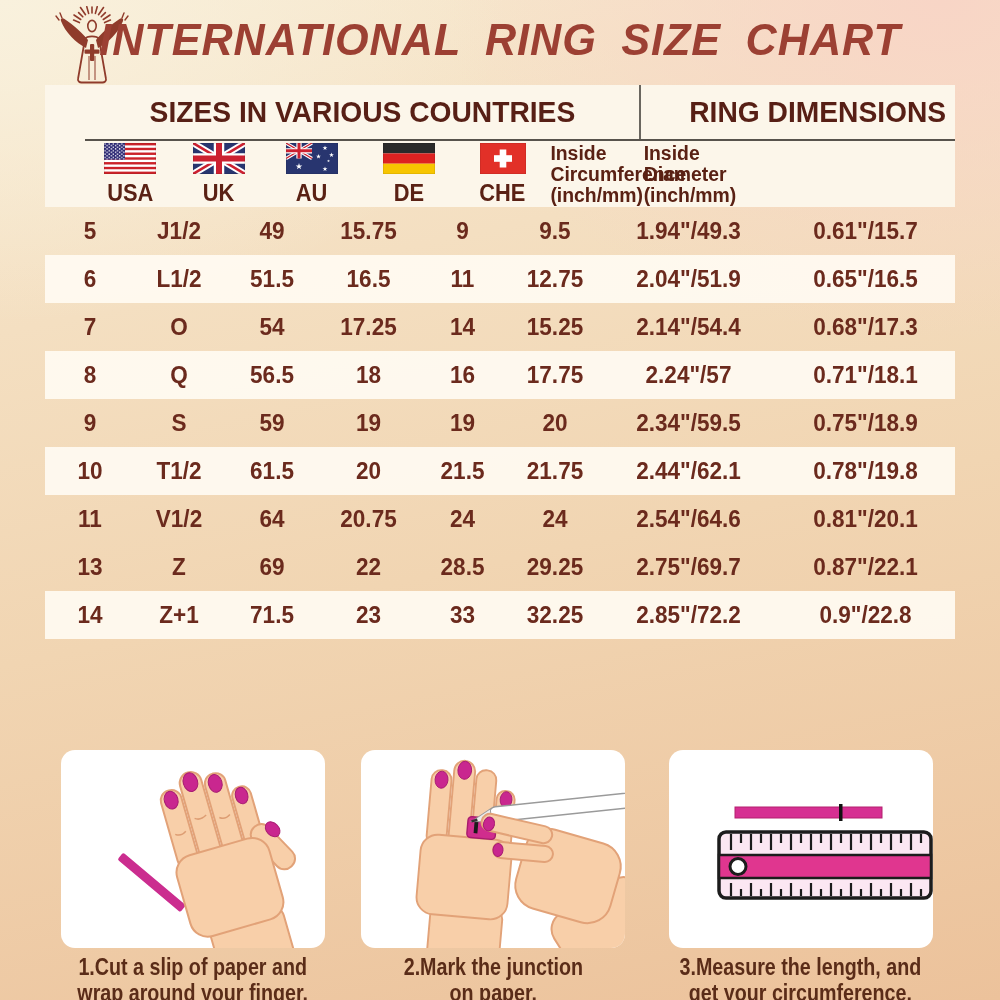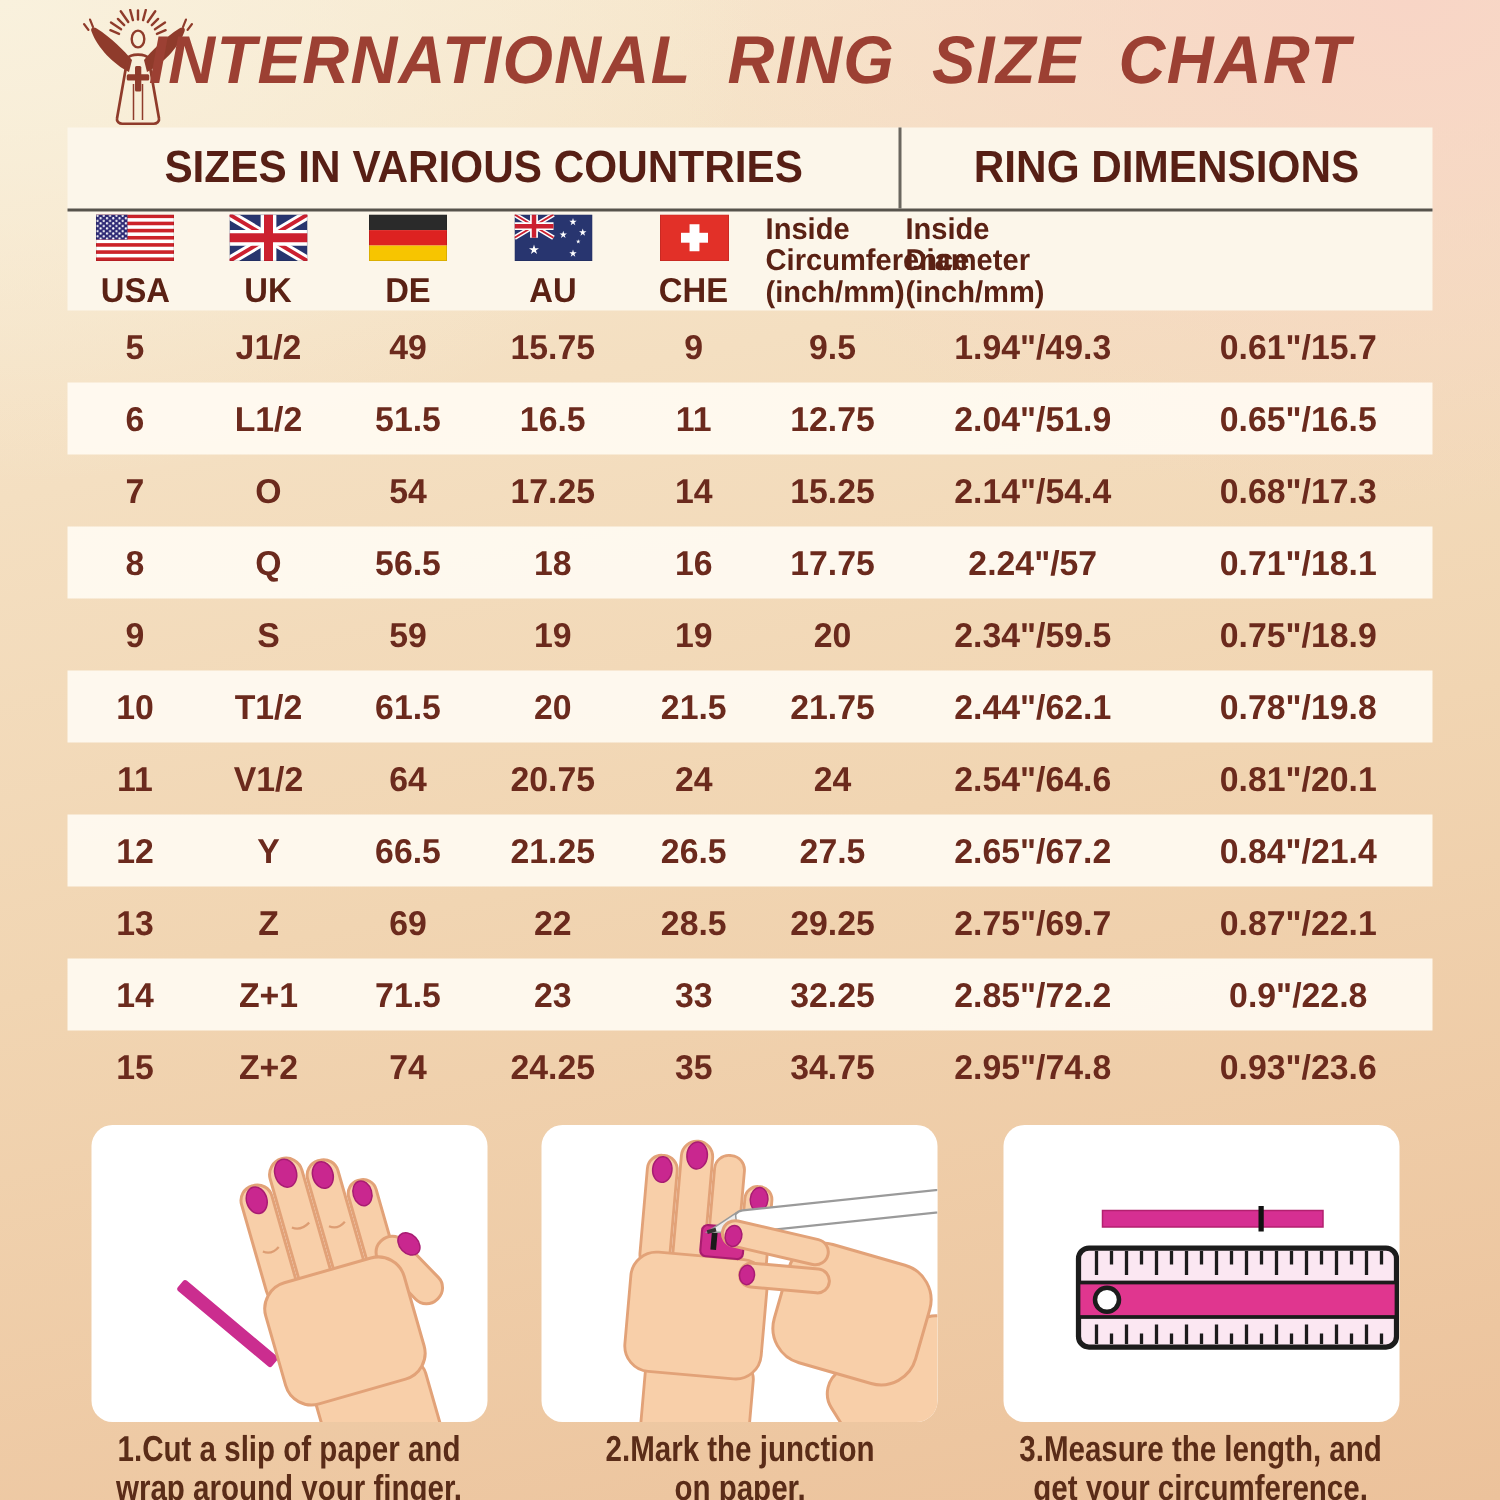--- a/index.html
+++ b/index.html
@@ -18,21 +18,21 @@
   .logo{position:absolute;left:46px;top:6px;}
   .title{
     position:absolute;left:0;top:14px;width:1000px;text-align:center;
     font-size:45px;font-weight:bold;font-style:italic;
     color:#9c4033;letter-spacing:1px;word-spacing:12px;
     transform:scaleX(0.96);
   }
 
   
   .chart{position:absolute;left:45px;top:85px;width:910px;}
-  .thead{background:#fcf6ea;}
+  .thead{background:#fcf6ea;padding-left:40px;}
   .grid2{display:grid;grid-template-columns:556px 354px;}
   .grid8{display:grid;grid-template-columns:90px 88px 98px 95px 93px 92px 175px 179px;}
   .section-row{height:54px;border-bottom:2px solid #57534c;}
   .section-cell{display:flex;align-items:center;justify-content:center;
     font-size:30px;font-weight:bold;color:#571f15;}
   .section-cell.left{border-right:2px solid #6a665f;}
   .section-cell span{display:block;transform:scaleX(0.94);white-space:nowrap;}
   .cols-row{height:66px;}
   .flag-cell{display:flex;flex-direction:column;align-items:center;justify-content:space-between;padding-top:2px;}
   .flag-cell:nth-child(6){border-right:2px solid #6a665f;margin-top:43px;}
@@ -138,49 +138,49 @@
             <path d="M0,0 52,31 M52,0 0,31" stroke="#cc2030" stroke-width="2.6"></path>
             <path d="M26,0 V31 M0,15.5 H52" stroke="#fff" stroke-width="10.5"></path>
             <path d="M26,0 V31 M0,15.5 H52" stroke="#cc2030" stroke-width="6"></path>
             <rect x="0.25" y="0.25" width="51.5" height="30.5" fill="none" stroke="rgba(0,0,0,0.15)" stroke-width="0.5"></rect>
           </svg>
           <span class="flag-label">UK</span>
         </div>
 
         <div class="flag-cell">
           <svg width="52" height="31" viewBox="0 0 52 31">
-            <rect width="52" height="10.4" fill="#2a2a2a"></rect>
-            <rect y="10.4" width="52" height="10.3" fill="#dd2221"></rect>
-            <rect y="20.7" width="52" height="10.3" fill="#f7c500"></rect>
-            <rect x="0.25" y="0.25" width="51.5" height="30.5" fill="none" stroke="rgba(0,0,0,0.15)" stroke-width="0.5"></rect>
-          </svg>
-          <span class="flag-label">DE</span>
-        </div>
-
-        <div class="flag-cell">
-          <svg width="52" height="31" viewBox="0 0 52 31">
             <defs>
                 <path id="auStar" d="M0,-2.6 L0.58,-0.8 2.47,-0.8 0.94,0.31 1.53,2.1 0,1 -1.53,2.1 -0.94,0.31 -2.47,-0.8 -0.58,-0.8 Z" fill="#fff"></path>
               </defs>
             <rect width="52" height="31" fill="#28356f"></rect>
             <g transform="scale(0.5)">
               <path d="M0,0 52,31 M52,0 0,31" stroke="#fff" stroke-width="6.5"></path>
               <path d="M0,0 52,31 M52,0 0,31" stroke="#cc2030" stroke-width="2.6"></path>
               <path d="M26,0 V31 M0,15.5 H52" stroke="#fff" stroke-width="10.5"></path>
               <path d="M26,0 V31 M0,15.5 H52" stroke="#cc2030" stroke-width="6"></path>
             </g>
             <use href="#auStar" transform="translate(13,23.5) scale(1.35)"></use>
             <use href="#auStar" transform="translate(39,5)"></use>
             <use href="#auStar" transform="translate(32.5,13.5)"></use>
             <use href="#auStar" transform="translate(45.5,12)"></use>
             <use href="#auStar" transform="translate(39,26)"></use>
             <use href="#auStar" transform="translate(42.5,18) scale(0.6)"></use>
             <rect x="0.25" y="0.25" width="51.5" height="30.5" fill="none" stroke="rgba(0,0,0,0.15)" stroke-width="0.5"></rect>
           </svg>
           <span class="flag-label">AU</span>
+        </div>
+
+        <div class="flag-cell">
+          <svg width="52" height="31" viewBox="0 0 52 31">
+            <rect width="52" height="10.4" fill="#2a2a2a"></rect>
+            <rect y="10.4" width="52" height="10.3" fill="#dd2221"></rect>
+            <rect y="20.7" width="52" height="10.3" fill="#f7c500"></rect>
+            <rect x="0.25" y="0.25" width="51.5" height="30.5" fill="none" stroke="rgba(0,0,0,0.15)" stroke-width="0.5"></rect>
+          </svg>
+          <span class="flag-label">DE</span>
         </div>
 
 
         <div class="flag-cell">
           <svg width="46" height="31" viewBox="0 0 46 31">
             <rect width="46" height="31" fill="#e23028"></rect>
             <rect x="19.7" y="6.5" width="6.6" height="18" fill="#fff"></rect>
             <rect x="14" y="12.2" width="18" height="6.6" fill="#fff"></rect>
             <rect x="0.25" y="0.25" width="45.5" height="30.5" fill="none" stroke="rgba(0,0,0,0.15)" stroke-width="0.5"></rect>
           </svg>
@@ -264,59 +264,39 @@
         <div class="trow grid8">
           <div class="cell">11</div>
           <div class="cell">V1/2</div>
           <div class="cell">64</div>
           <div class="cell">20.75</div>
           <div class="cell">24</div>
           <div class="cell">24</div>
           <div class="cell">2.54"/64.6</div>
           <div class="cell">0.81"/20.1</div>
         </div>
-        <div class="trow grid8 alt">
-          <div class="cell">12</div>
-          <div class="cell">Y</div>
-          <div class="cell">66.5</div>
-          <div class="cell">21.25</div>
-          <div class="cell">26.5</div>
-          <div class="cell">27.5</div>
-          <div class="cell">2.65"/67.2</div>
-          <div class="cell">0.84"/21.4</div>
-        </div>
         <div class="trow grid8">
           <div class="cell">13</div>
           <div class="cell">Z</div>
           <div class="cell">69</div>
           <div class="cell">22</div>
           <div class="cell">28.5</div>
           <div class="cell">29.25</div>
           <div class="cell">2.75"/69.7</div>
           <div class="cell">0.87"/22.1</div>
         </div>
         <div class="trow grid8 alt">
           <div class="cell">14</div>
           <div class="cell">Z+1</div>
           <div class="cell">71.5</div>
           <div class="cell">23</div>
           <div class="cell">33</div>
           <div class="cell">32.25</div>
           <div class="cell">2.85"/72.2</div>
           <div class="cell">0.9"/22.8</div>
-        </div>
-        <div class="trow grid8">
-          <div class="cell">15</div>
-          <div class="cell">Z+2</div>
-          <div class="cell">74</div>
-          <div class="cell">24.25</div>
-          <div class="cell">35</div>
-          <div class="cell">34.75</div>
-          <div class="cell">2.95"/74.8</div>
-          <div class="cell">0.93"/23.6</div>
         </div>
       </div>
   </section>
 
   <section class="steps">
 
     <figure class="panel">
       <div class="panel-box">
         <svg width="264" height="198" viewBox="0 0 264 198">
           <rect x="50" y="128" width="82" height="9" rx="2" fill="#cb2d8f" transform="rotate(40 91 132)"></rect>

